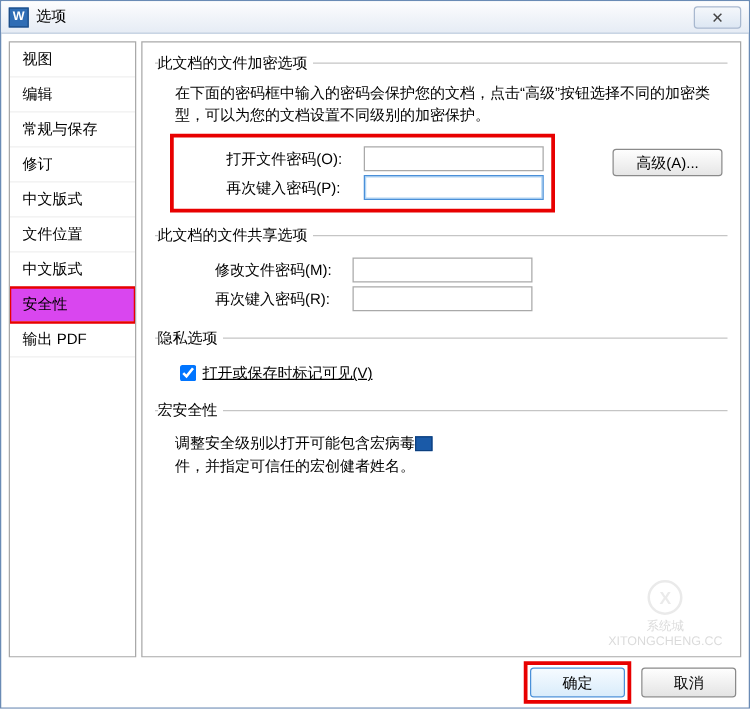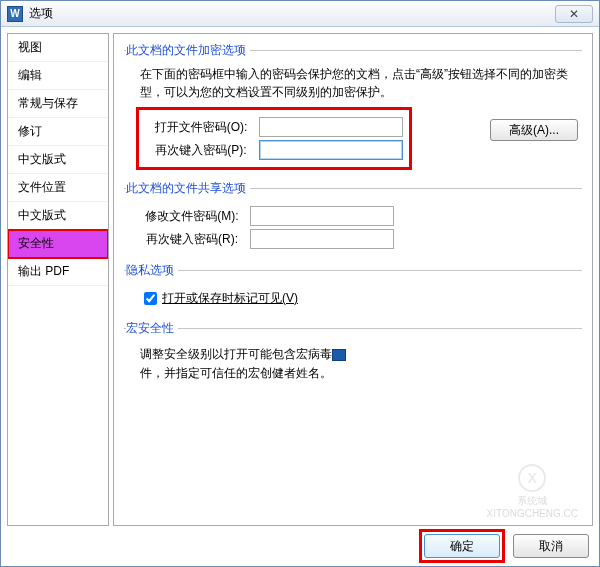--- a/index.html
+++ b/index.html
@@ -81,32 +81,32 @@
     overflow: hidden;
   }
   fieldset {
     border: none;
     border-top: 1px solid #c5c5c5;
     margin: 0 0 8px 0;
     padding: 6px 2px 2px 2px;
   }
   legend {
     padding: 0 4px 0 0;
-    color: #1d4ed8;
+    color: #000000;
   }
   .desc {
     padding: 0 4px 6px 14px;
     line-height: 1.5;
   }
   .row {
     display: flex;
     align-items: center;
     margin: 3px 0 3px 14px;
   }
-  .row label { width: 104px; text-align: center; margin-right: 6px; }
+  .row label { width: 104px; text-align: left; margin-right: 6px; margin-left: 32px; }
   .row input[type=password], .row input[type=text] {
     width: 144px;
     height: 20px;
     border: 1px solid #a9a9a9;
     padding: 0 4px;
     font-size: 12px;
   }
   .row input.focused {
     border: 1px solid #4a90d9;
     box-shadow: 0 0 0 1px #b0d4f4 inset;

